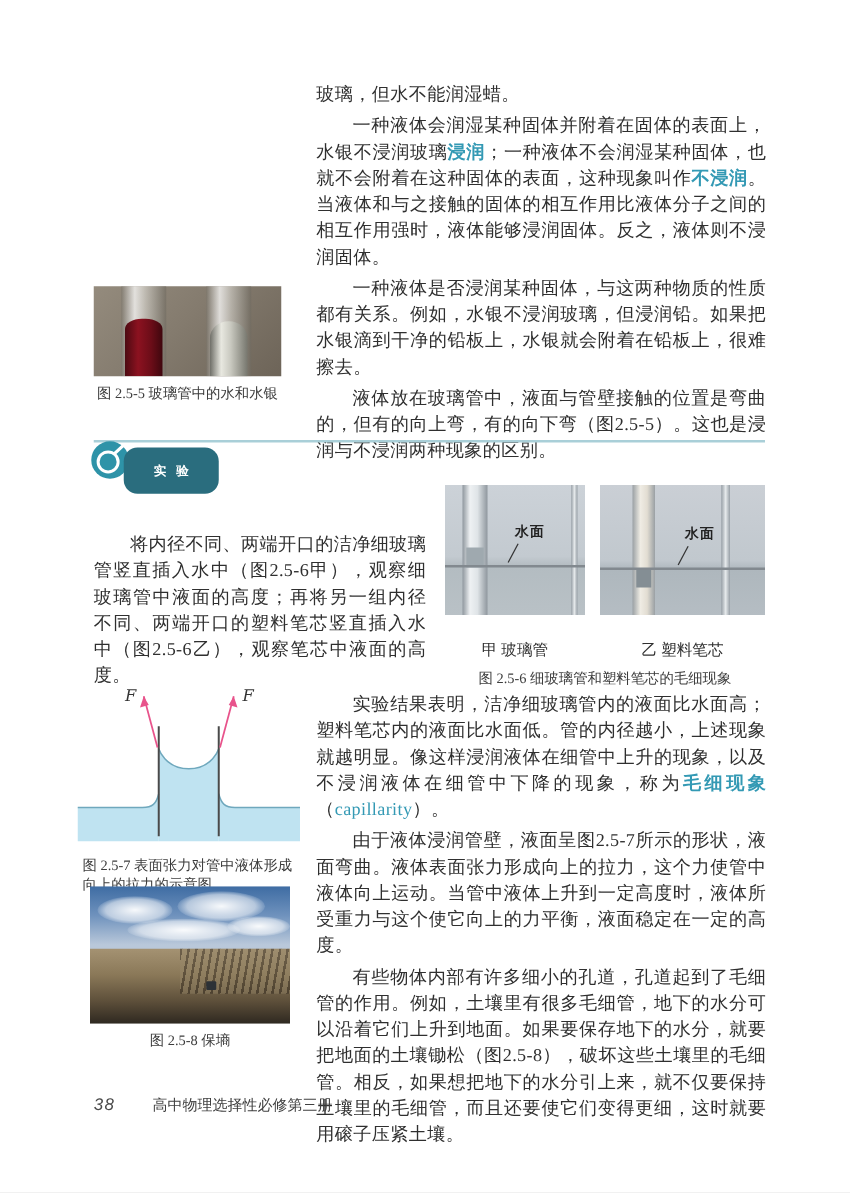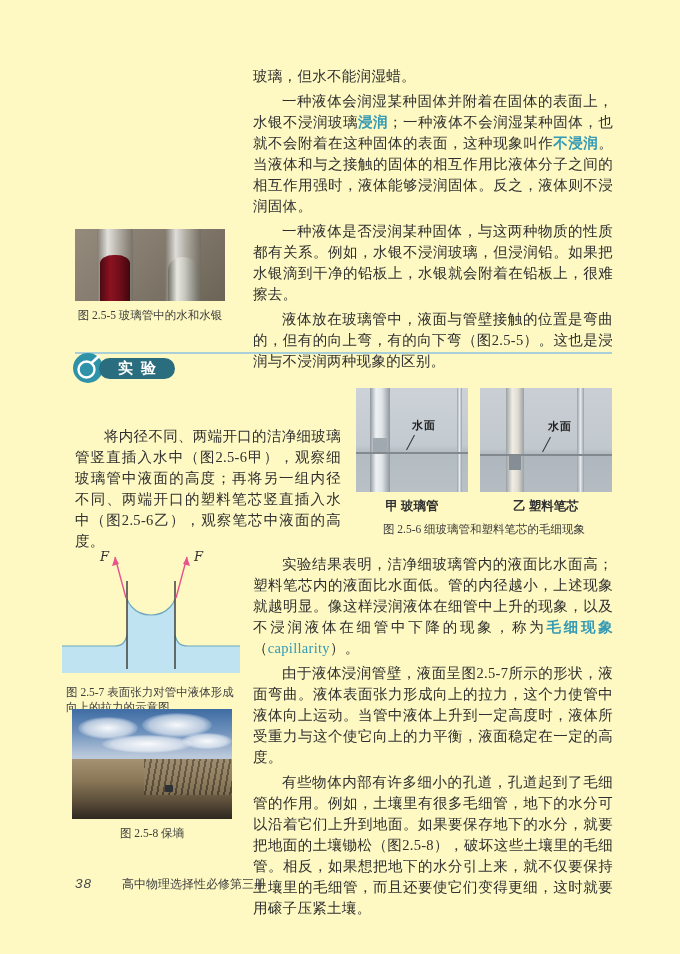--- a/index.html
+++ b/index.html
@@ -1,19 +1,19 @@
 <!DOCTYPE html>
 <html><head>
 <meta charset="utf-8">
 <style>
   * { margin:0; padding:0; box-sizing:border-box; }
   html,body { background:#e8e8e8; }
   .page {
     position:relative; width:680px; height:954px; margin:0 auto;
-    background:#fef9c3; overflow:hidden;
+    background:#ffffff; overflow:hidden;
     font-family:"Liberation Serif","DejaVu Serif",serif;
     color:#2f2f2f;
   }
   
   .bodytext { font-size:14.5px; line-height:21px; text-align:justify; letter-spacing:0.3px; }
   .bodytext p { margin:0 0 4px 0; }
   .bodytext p.indent { text-indent:2em; }
   .term { color:#3399b4; font-weight:bold; }
   .term-en { color:#3399b4; }
   .top-text { position:absolute; left:253px; top:66px; width:360px; }
@@ -30,43 +30,43 @@
   .tube .liquid { position:absolute; left:3px; right:3px; bottom:0; }
   .tube-water .liquid { height:46px; background:linear-gradient(90deg,#4c0a12,#8c1220 35%,#6b0d18 70%,#3f070e); border-radius:45% 45% 0 0/18% 18% 0 0; }
   .tube-mercury .liquid { height:44px; background:linear-gradient(90deg,#6f6f68,#e8e8e0 30%,#c9c9c0 55%,#77776e); border-radius:50% 50% 0 0/30% 30% 0 0; }
   .caption { font-size:11.5px; color:#3c3c3c; line-height:15px; }
   .caption.center { text-align:center; margin-top:7px; }
 
   
   .exp-rule { position:absolute; left:75px; top:352px; width:537px; height:2px; background:#a9cfd8; }
   .exp-badge-circle { position:absolute; left:72px; top:352px; width:32px; height:32px; }
   .exp-badge-pill {
-    position:absolute; left:99px; top:358px; width:76px; height:21px;
+    position:absolute; left:99px; top:358px; width:76px; height:37px;
     background:#2a6d7e; border-radius:11px; color:#fff;
-    font-family:"Liberation Sans",sans-serif; font-size:15px; font-weight:bold;
+    font-family:"Liberation Sans",sans-serif; font-size:10px; font-weight:bold;
     display:flex; align-items:center; justify-content:center; letter-spacing:8px; text-indent:8px;
   }
   .exp-subtitle { position:absolute; left:75px; top:391px; width:266px; text-align:center; font-weight:bold; font-size:14.5px; }
   .exp-body { position:absolute; left:75px; top:426px; width:266px; }
 
   
   .fig256 { position:absolute; left:356px; top:388px; width:256px; }
   .fig256 .photos { display:flex; gap:12px;align-items:center; }
   .photo256 { position:relative; height:104px; overflow:hidden; }
   .photo256.left  { width:112px; background:linear-gradient(180deg,#ccd2d8 0%,#c3cad0 55%,#b3bcc1 62%,#b9c1c6 100%); }
   .photo256.right { width:132px; background:linear-gradient(180deg,#cacfd5 0%,#c1c8ce 58%,#aeb7bd 65%,#b5bdc3 100%); }
   .waterline { position:absolute; left:0; right:0; height:1.5px; background:#82898f; }
   .vtube { position:absolute; top:0; bottom:0; }
   .vtube.wide  { background:linear-gradient(90deg,#8f979e,#eef1f3 30%,#dfe4e7 60%,#8f979e); }
   .vtube.thin  { background:linear-gradient(90deg,#979fa6,#e6eaec 50%,#979fa6); }
   .vtube.refill { background:linear-gradient(90deg,#9aa0a4,#efece4 35%,#e2ddd2 65%,#9aa0a4); }
   .risen { position:absolute; background:#9fa9af; }
   .wm-label { position:absolute; font-size:11px; font-weight:bold; color:#222; letter-spacing:1px; }
   .wm-line { position:absolute; width:1.2px; height:17px; background:#333; transform:rotate(28deg); }
-  .subcaps { display:flex; margin-top:6px;font-weight:bold; }
+  .subcaps { display:flex; margin-top:20px; }
   .subcap { font-size:12.5px; color:#2f2f2f; text-align:center; }
   .subcap.a { width:112px; }
   .subcap.b { width:132px; margin-left:12px; }
 
   
   .fig257 { position:absolute; left:62px; top:543px; width:178px; }
   .fig257 .caption { margin-top:4px; text-align:left; padding-left:4px; }
 
   
   .fig258 { position:absolute; left:72px; top:709px; width:160px; }

